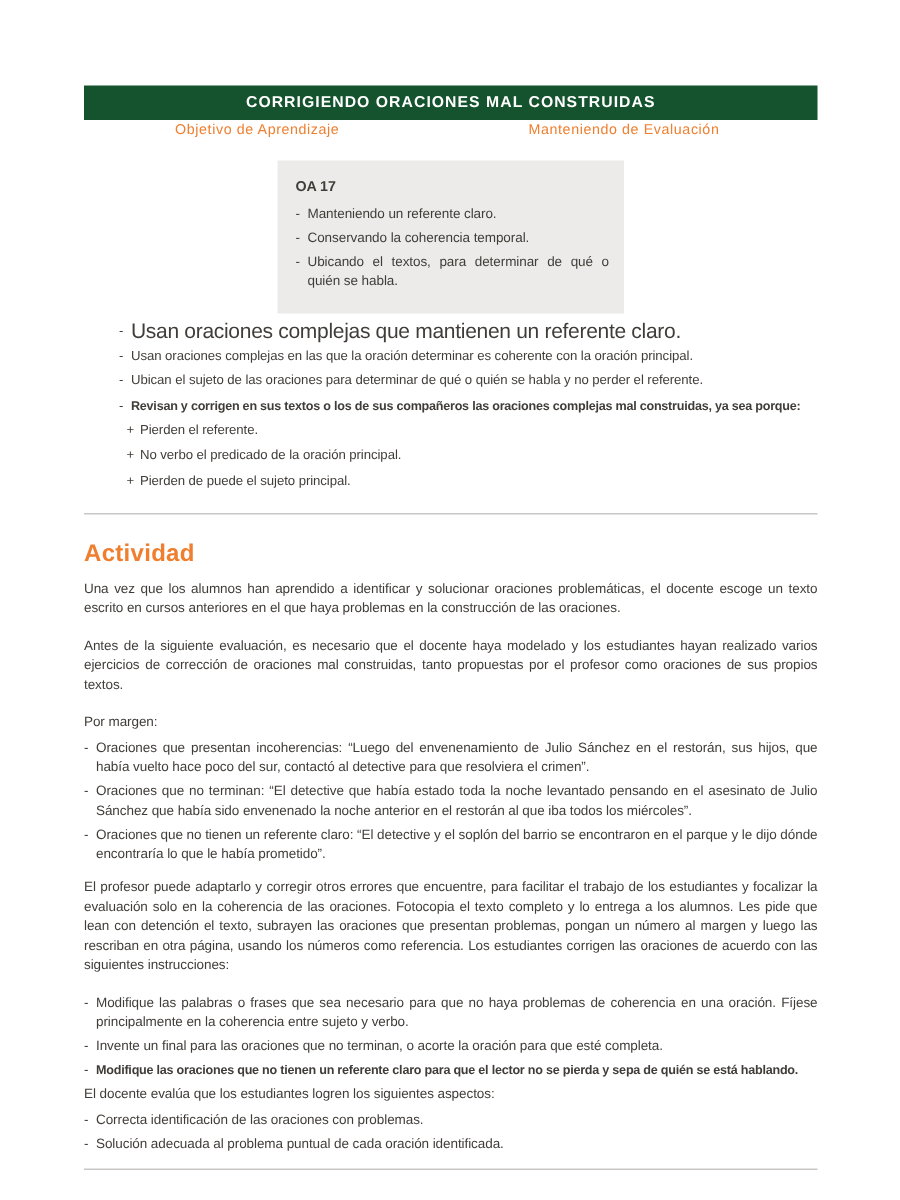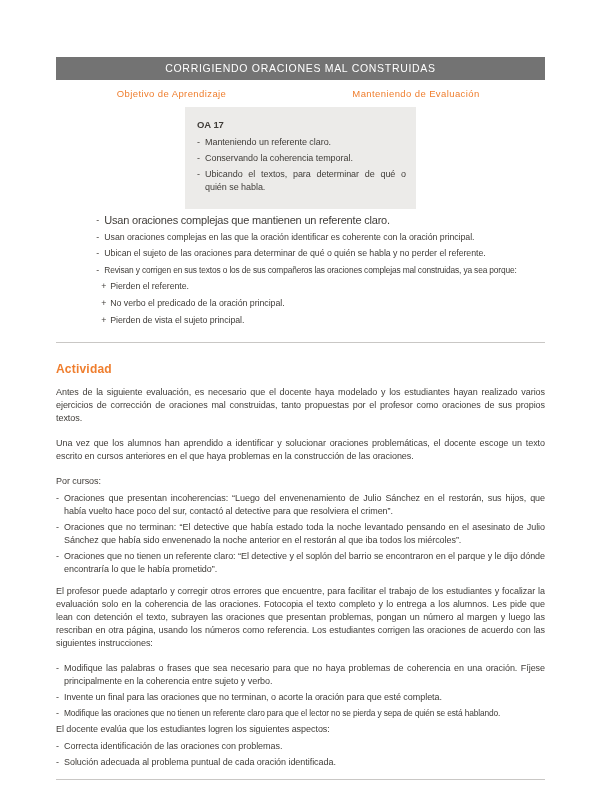--- a/index.html
+++ b/index.html
@@ -2,45 +2,45 @@
 <html><head>
 <meta charset="utf-8">
 <style>
   * { margin:0; padding:0; box-sizing:border-box; }
   html,body { width:600px; height:800px; background:#ffffff; overflow:hidden;
     font-family:"Liberation Sans", sans-serif; }
   .page { position:relative; width:600px; height:800px; background:#fff; }
   .content { position:absolute; left:56px; top:57px; width:489px; color:#403d39;
     font-size:9px; line-height:13px; letter-spacing:-0.05px; }
 
-  .title-bar { height:23px; line-height:23px; background:#737373; color:#ffffff;
-    text-align:center; font-size:10.5px; font-weight:normal; letter-spacing:0.7px; }
+  .title-bar { height:23px; line-height:23px; background:#14532d; color:#ffffff;
+    text-align:center; font-size:10.5px; font-weight:bold; letter-spacing:0.7px; }
 
-  .col-headers { display:flex; height:27px; align-items:center; }
+  .col-headers { display:flex; height:27px; }
   .col-header { color:#ef7e2e; font-size:9.5px; letter-spacing:0.4px; text-align:center; }
   .col-header.left { width:231px; }
   .col-header.right { flex:1; }
 
   .oa-table { display:flex; border-bottom:1px solid #c9c7c5; align-items:center;flex-direction:column; }
   .cell-left { width:231px; background:#ecebe9; padding:11px 10px 12px 12px; }
   .cell-right { flex:1; padding:5px 1px 12px 13px; font-size:8.8px; line-height:12.6px; }
 
   .oa-code { font-weight:bold; font-size:9.5px; margin-bottom:5px; }
   .oa-intro { margin-bottom:5px; }
 
   .li { display:flex; margin-bottom:3px; }
   .li .marker { flex:none; width:8px; }
   .li .li-text { flex:1; text-align:justify; }
   .cell-right .li { margin-bottom:4px; }
   .li.sub { padding-left:5px; margin-bottom:4px; }
   .li.sub .marker { width:9px; }
-  .fit .li-text { font-size:8.4px; letter-spacing:-0.15px; }
-  .fit1 .li-text { font-size:11px; letter-spacing:-0.2px; white-space:nowrap; overflow:visible; }
+  .fit .li-text { font-size:8.4px; letter-spacing:-0.15px;font-weight:bold; }
+  .fit1 .li-text { font-size:14px; letter-spacing:-0.2px; white-space:nowrap; overflow:visible; }
 
-  .section-header { color:#ef7e2e; font-size:12px; font-weight:bold;
+  .section-header { color:#ef7e2e; font-size:16px; font-weight:bold;
     letter-spacing:0.2px; margin:20px 0 10px 0; }
   .para { text-align:justify; margin-bottom:12px; }
   .intro-line { margin-bottom:4px; }
   .examples { margin-bottom:9px; }
   .bottom-rule { border:none; border-top:1px solid #c9c7c5; margin-top:10px; height:0; }
 </style>
 </head>
 <body>
 
 <div class="page">
@@ -70,50 +70,50 @@
         </div>
       </div>
 
       <div class="cell-right">
         <div class="li fit1">
           <span class="marker">-</span>
           <span class="li-text">Usan oraciones complejas que mantienen un referente claro.</span>
         </div>
         <div class="li">
           <span class="marker">-</span>
-          <span class="li-text">Usan oraciones complejas en las que la oración identificar es coherente con la oración principal.</span>
+          <span class="li-text">Usan oraciones complejas en las que la oración determinar es coherente con la oración principal.</span>
         </div>
         <div class="li">
           <span class="marker">-</span>
           <span class="li-text">Ubican el sujeto de las oraciones para determinar de qué o quién se habla y no perder el referente.</span>
         </div>
         <div class="li fit">
           <span class="marker">-</span>
           <span class="li-text">Revisan y corrigen en sus textos o los de sus compañeros las oraciones complejas mal construidas, ya sea porque:</span>
         </div>
         <div class="li sub">
           <span class="marker">+</span>
           <span class="li-text">Pierden el referente.</span>
         </div>
         <div class="li sub">
           <span class="marker">+</span>
           <span class="li-text">No verbo el predicado de la oración principal.</span>
         </div>
         <div class="li sub">
           <span class="marker">+</span>
-          <span class="li-text">Pierden de vista el sujeto principal.</span>
+          <span class="li-text">Pierden de puede el sujeto principal.</span>
         </div>
       </div>
     </div>
 
     <h2 class="section-header">Actividad</h2>
 
+    <p class="para">Una vez que los alumnos han aprendido a identificar y solucionar oraciones problemáticas, el docente escoge un texto escrito en cursos anteriores en el que haya problemas en la construcción de las oraciones.</p>
     <p class="para">Antes de la siguiente evaluación, es necesario que el docente haya modelado y los estudiantes hayan realizado varios ejercicios de corrección de oraciones mal construidas, tanto propuestas por el profesor como oraciones de sus propios textos.</p>
-    <p class="para">Una vez que los alumnos han aprendido a identificar y solucionar oraciones problemáticas, el docente escoge un texto escrito en cursos anteriores en el que haya problemas en la construcción de las oraciones.</p>
-    <p class="intro-line">Por cursos:</p>
+    <p class="intro-line">Por margen:</p>
 
     <div class="examples">
       <div class="li">
         <span class="marker">-</span>
         <span class="li-text">Oraciones que presentan incoherencias: “Luego del envenenamiento de Julio Sánchez en el restorán, sus hijos, que había vuelto hace poco del sur, contactó al detective para que resolviera el crimen”.</span>
       </div>
       <div class="li">
         <span class="marker">-</span>
         <span class="li-text">Oraciones que no terminan: “El detective que había estado toda la noche levantado pensando en el asesinato de Julio Sánchez que había sido envenenado la noche anterior en el restorán al que iba todos los miércoles”.</span>
       </div>

